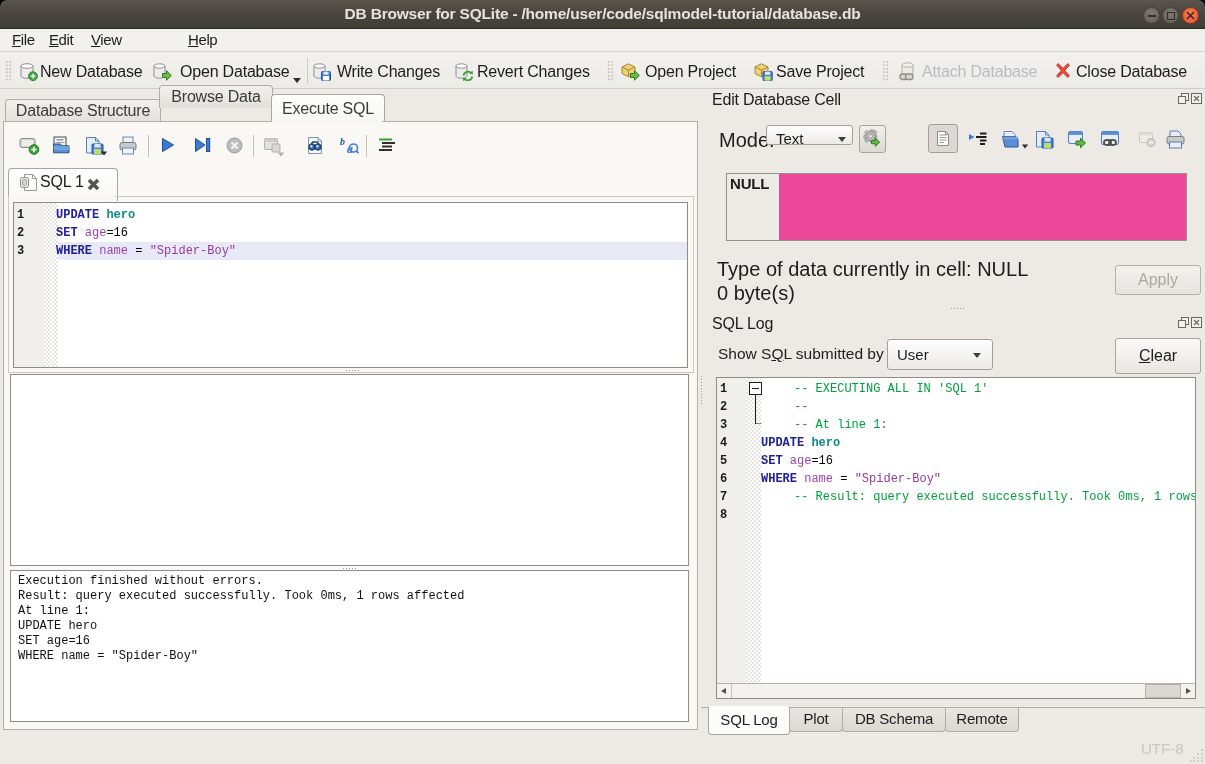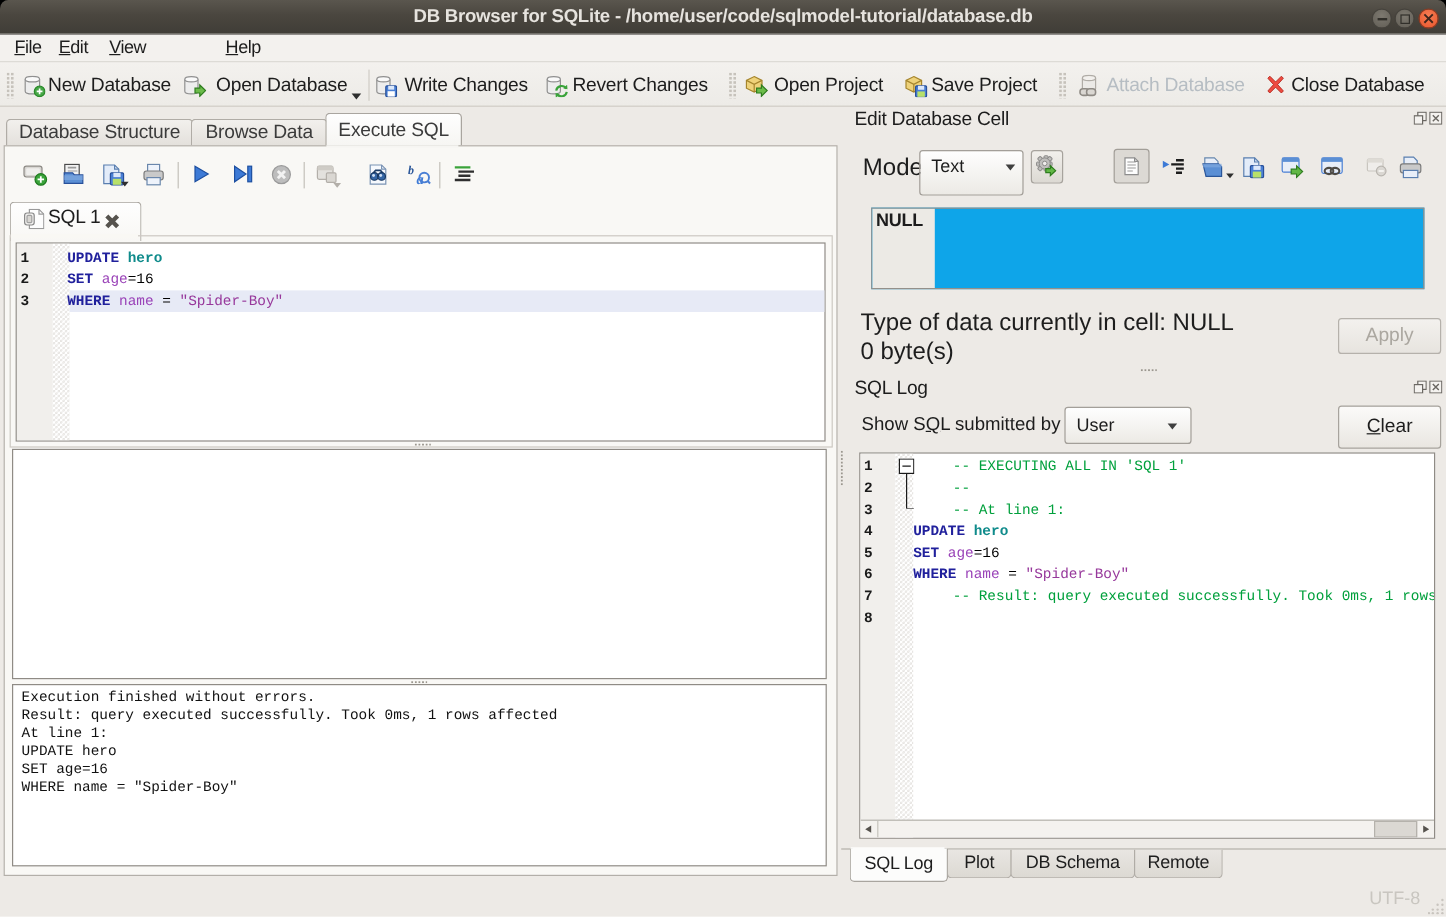--- a/index.html
+++ b/index.html
@@ -139,21 +139,21 @@
     </svg>
     <div class="tbt" style="left:922px;color:#b6bdc3;">Attach Database</div>
 
     <svg class="abs" style="left:1056px;top:63px;" width="14" height="15" viewBox="0 0 14 15">
       <path d="M2.2 0.5 L7 5.3 L11.8 0.5 L13.5 2.2 L8.7 7.5 L13.5 12.8 L11.8 14.5 L7 9.7 L2.2 14.5 L0.5 12.8 L5.3 7.5 L0.5 2.2 z" fill="#ee4b40" stroke="#b02318" stroke-width="0.7"></path>
     </svg>
     <div class="tbt" style="left:1076px;">Close Database</div>
   </div>
 
   <div class="tab" style="left:5px;top:99px;width:154px;height:22px;line-height:22px;font-size:16px;letter-spacing:-0.2px;">Database Structure</div>
-  <div class="tab" style="left:159px;top:99px;width:112px;height:22px;line-height:22px;font-size:16px;letter-spacing:-0.2px;">Browse Data</div>
+  <div class="tab" style="left:159px;top:85px;width:112px;height:22px;line-height:22px;font-size:16px;letter-spacing:-0.2px;">Browse Data</div>
   <div class="tab tabactive" style="left:271px;top:94px;width:112px;height:28px;line-height:27px;font-size:16px;letter-spacing:-0.2px;">Execute SQL</div>
 
   <div class="abs" style="left:3px;top:121px;width:695px;height:609px;background:#f9f8f5;
        border:1px solid #b3afa9;box-sizing:border-box;"></div>
   <div class="abs" style="left:272px;top:121px;width:110px;height:2px;background:#f6f5f2;"></div>
   <div id="sqltoolbar">
 
     <svg class="abs" style="left:19px;top:137px;" width="22" height="18" viewBox="0 0 22 18">
       <rect x="1" y="1.5" width="15" height="9" rx="2" fill="#d8d6d2" stroke="#8d8a85"></rect>
       <rect x="2.8" y="3.2" width="11.4" height="5.6" rx="1" fill="#efeeec"></rect>
@@ -283,21 +283,21 @@
     <svg class="abs" style="left:1178px;top:93px;" width="11" height="11" viewBox="0 0 11 11">
       <rect x="3.5" y="0.5" width="7" height="7" fill="#f4f2ef" stroke="#6a6762"></rect>
       <rect x="0.5" y="3.5" width="7" height="7" fill="#f4f2ef" stroke="#6a6762"></rect>
     </svg>
     <svg class="abs" style="left:1191px;top:93px;" width="11" height="11" viewBox="0 0 11 11">
       <rect x="0.5" y="0.5" width="10" height="10" fill="#f4f2ef" stroke="#6a6762"></rect>
       <path d="M3 3 l5 5 M8 3 l-5 5" stroke="#6a6762" stroke-width="1.2"></path>
     </svg>
 
     <div class="abs ui" style="left:719px;top:129px;">Mode:</div>
-    <div class="combo" style="left:766px;top:125px;width:87px;height:38px;">
+    <div class="combo" style="left:766px;top:125px;width:87px;height:20px;">
       <span style="position:absolute;left:9px;top:4px;">Text</span>
       <div class="carr" style="left:71px;top:11px;"></div>
     </div>
     <div class="btn" style="left:859px;top:125px;width:25px;height:26px;background:linear-gradient(#f2f0ec,#dcd9d3);"></div>
     <svg class="abs" style="left:863px;top:129px;" width="19" height="19" viewBox="0 0 19 19">
       <g fill="#c0bfbd" stroke="#8a8988" stroke-width="0.8">
         <rect x="7" y="0.8" width="3.4" height="3" rx="0.8"></rect>
           <rect x="7" y="10.5" width="3.4" height="3" rx="0.8"></rect>
         <rect x="0.8" y="6" width="3" height="3.4" rx="0.8"></rect>
           <rect x="10.8" y="6" width="3" height="3.4" rx="0.8"></rect>
@@ -357,21 +357,21 @@
       <circle cx="13" cy="11.5" r="4" fill="#dad7d2" stroke="#b9b5af"></circle>
       <path d="M10.8 11.5 h4.4" stroke="#f4f2ef" stroke-width="1.6"></path>
     </svg>
 
     <svg class="abs" style="left:1165px;top:130px;" width="21" height="19" viewBox="0 0 21 19">
       <path d="M5 1 h8 l3 3 v3 h-11 z" fill="#e8eef8" stroke="#5a7fb0"></path>
       <rect x="2" y="6.5" width="17" height="7.5" rx="2" fill="#c9c9c9" stroke="#7c7c7c"></rect>
       <rect x="4.5" y="12" width="12" height="6" fill="#e8eef8" stroke="#5a7fb0"></rect>
     </svg>
 
-    <div class="abs" style="left:726px;top:173px;width:461px;height:68px;background:#0ea5e9;border:1px solid #94908a;box-sizing:border-box;">
+    <div class="abs" style="left:726px;top:173px;width:461px;height:68px;background:#ec4899;border:1px solid #94908a;box-sizing:border-box;">
       <div style="position:absolute;left:0;top:0;width:52px;height:66px;background:#eceae5;"></div>
       <div style="position:absolute;left:3px;top:1px;font-size:15px;font-weight:bold;color:#1c1c1c;letter-spacing:-0.2px;">NULL</div>
     </div>
 
     <div class="abs ui" style="left:717px;top:258px;">Type of data currently in cell: NULL</div>
     <div class="abs ui" style="left:717px;top:282px;">0 byte(s)</div>
     <div class="btn" style="left:1115px;top:265px;width:84px;height:28px;line-height:27px;
          font-size:16px;color:#aba7a0;background:linear-gradient(#f3f1ee,#e7e4df);border-color:#b5b1ab;">Apply</div>
 
     <div class="abs" style="left:950px;top:307px;width:14px;height:3px;

